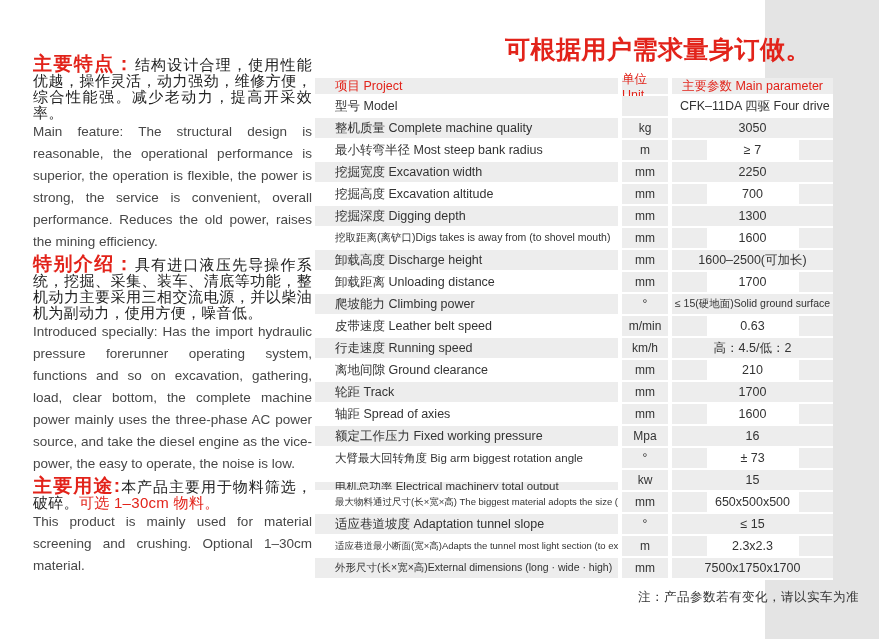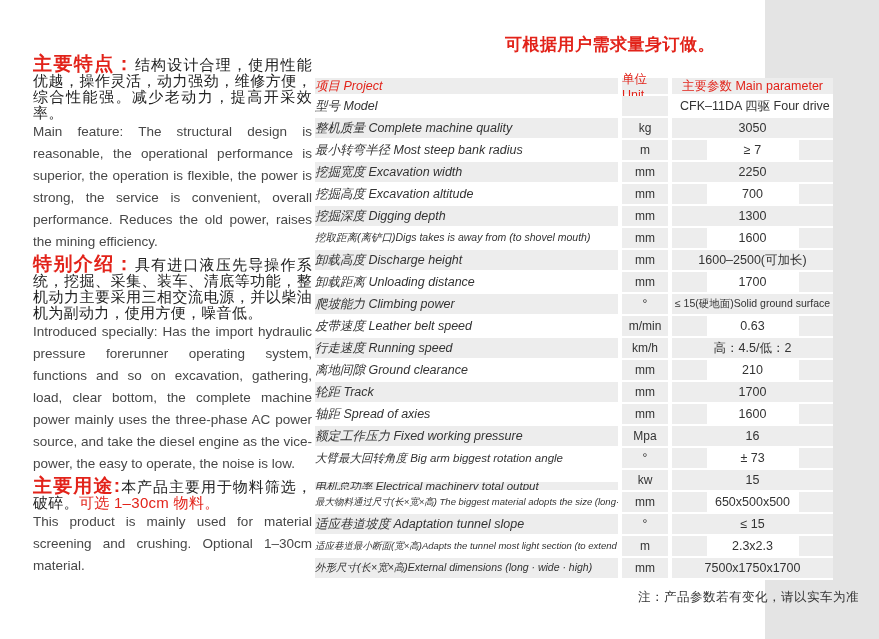--- a/index.html
+++ b/index.html
@@ -5,33 +5,33 @@
   :root{
     --accent:#e2231a;
     --row-gray:#ededed;
     --band-gray:#e4e4e4;
   }
   *{margin:0;padding:0;box-sizing:border-box;}
   html,body{background:#fff;}
   body{font-family:"Liberation Sans","DejaVu Sans",sans-serif;}
   .page{position:relative;width:879px;height:639px;background:#ffffff;overflow:hidden;}
   .gray-band{position:absolute;left:765px;top:0;width:114px;height:639px;background:var(--band-gray);}
-  .title{position:absolute;left:505px;top:33px;font-size:17px;font-weight:bold;color:var(--accent);letter-spacing:0.5px;white-space:nowrap;font-family:Liberation Mono, monospace;}
+  .title{position:absolute;left:505px;top:33px;font-size:25px;font-weight:bold;color:var(--accent);letter-spacing:0.5px;white-space:nowrap;font-family:Liberation Mono, monospace;}
   
   .left-col{position:absolute;left:33px;top:56px;width:279px;}
   .cn-para{font-size:15px;line-height:16px;color:#222;text-align:justify;letter-spacing:0.3px;}
   .head{color:var(--accent);font-weight:bold;font-size:19px;letter-spacing:0.5px;}
   .en-para{font-size:13.5px;line-height:22px;color:#474747;text-align:justify;margin-bottom:3px;}
   .red-inline{color:var(--accent);}
   
   .spec-table{position:absolute;left:315px;top:78px;width:518px;background:#fff;}
   .trow{display:flex;height:20px;margin-bottom:2px;}
   .trow.thead{height:16px;}
   .gap{width:4px;flex:0 0 4px;background:transparent;}
-  .c-project{flex:0 0 303px;width:303px;display:flex;align-items:center;padding-left:0;font-size:12.5px;color:#333;white-space:nowrap;overflow:hidden;font-style:italic;}
+  .c-project{flex:0 0 303px;width:303px;display:flex;align-items:center;padding-left:20px;font-size:12.5px;color:#333;white-space:nowrap;overflow:hidden;}
   .c-unit{flex:0 0 46px;width:46px;display:flex;align-items:center;justify-content:center;background:var(--row-gray);font-size:12px;color:#333;}
   .c-value{flex:0 0 161px;width:161px;display:flex;align-items:center;justify-content:center;background:var(--row-gray);font-size:12.5px;color:#333;white-space:nowrap;overflow:hidden;}
   .row-white .c-project{background:#fff;}
   .row-gray .c-project{background:var(--row-gray);}
   .row-white .c-value .val{background:#fff;min-width:92px;text-align:center;padding:8px 8px;display:inline-block;}
   .row-gray .c-value .val{background:transparent;padding:1px 4px;}
   .thead .c-project,.thead .c-unit,.thead .c-value{background:var(--row-gray);color:var(--accent);font-size:12.5px;}
   .note{position:absolute;left:638px;top:589px;font-size:12.5px;color:#333;letter-spacing:0.5px;white-space:nowrap;}
 </style>
 </head>

